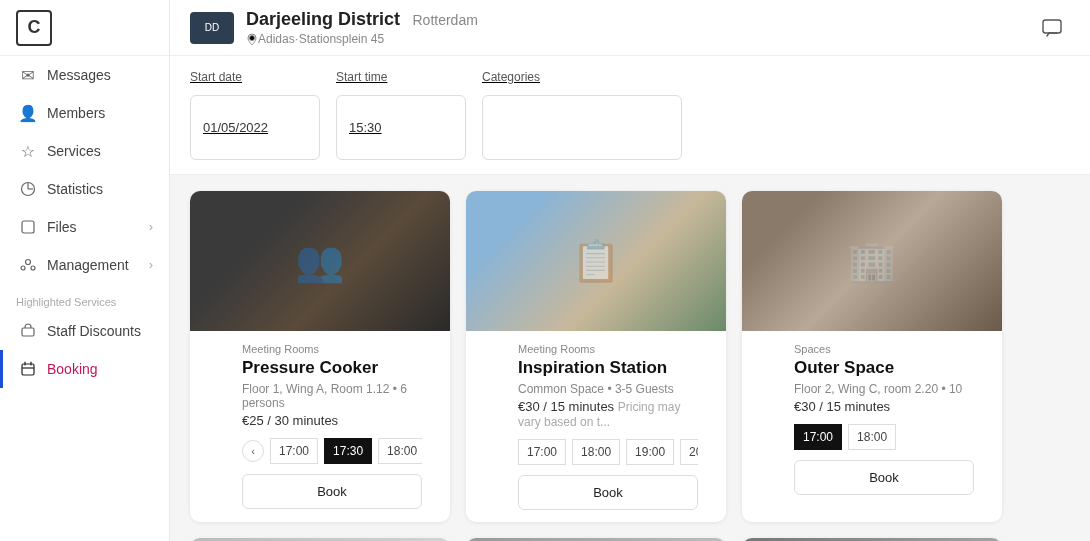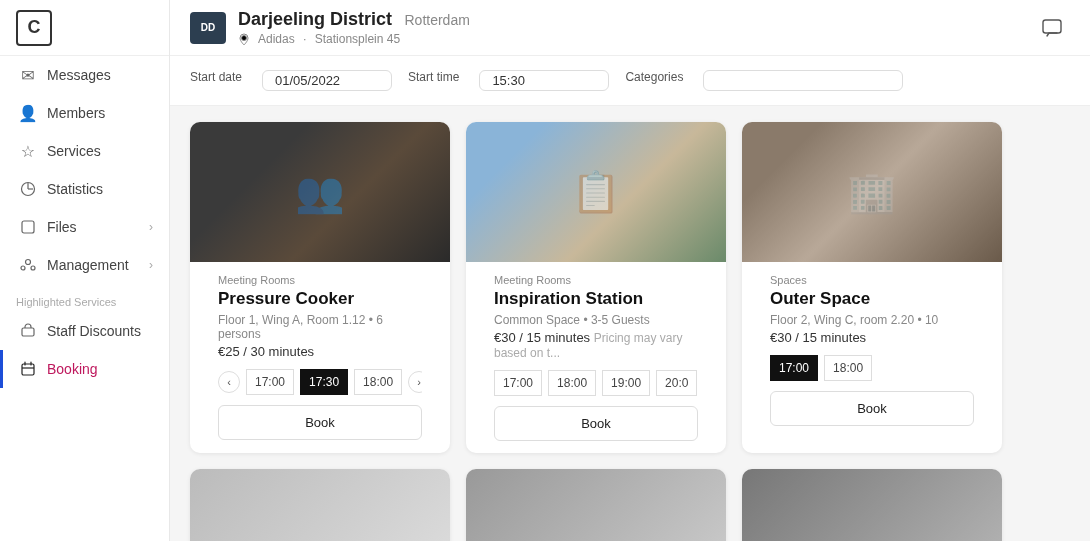--- a/index.html
+++ b/index.html
@@ -85,52 +85,52 @@
     
     .header {
       background: #fff;
       border-bottom: 1px solid #eee;
       padding: 10px 20px;
       display: flex;
       align-items: center;
       height: 56px;
     }
     .header-logo-small {
-      width: 36px;
+      width: 44px;
       height: 32px;
       background: #2c3e50;
       border-radius: 4px;
       display: flex;
       align-items: center;
       justify-content: center;
       margin-right: 12px;
       font-size: 10px;
       color: #fff;
-      font-weight: bold;
+      font-weight: normal;
     }
     .header-title {
       flex: 1;
     }
     .header-title h2 {
       font-size: 18px;
       font-weight: 600;
       color: #222;
       display: inline;
     }
     .header-city {
       font-size: 14px;
       color: #888;
       margin-left: 8px;
     }
     .header-sub {
       font-size: 12px;
       color: #888;
       display: flex;
       align-items: center;
-      gap: 8px;
+      gap: 0;
       margin-top: 2px;
     }
     .chat-icon-btn {
       width: 36px;
       height: 36px;
       display: flex;
       align-items: center;
       justify-content: center;
       cursor: pointer;
       color: #555;
@@ -141,32 +141,33 @@
     .filter-bar {
       background: #fff;
       padding: 14px 20px;
       display: flex;
       gap: 16px;
       align-items: flex-end;
       border-bottom: 1px solid #eee;
     }
     .filter-group {
       display: flex;
-      flex-direction: row;
-      gap: 20px;
+      flex-direction: column;
+      gap: 11px;
+      text-decoration: underline;
     }
     .filter-label {
       font-size: 12px;
       color: #555;
       font-weight: 500;
     }
     .filter-input {
       border: 1px solid #ddd;
       border-radius: 6px;
-      padding: 2px 12px;
+      padding: 24px 12px;
       font-size: 13px;
       color: #333;
       background: #fff;
       width: 130px;
       outline: none;
     }
     .filter-input-wide {
       width: 200px;
     }
 
@@ -242,20 +243,21 @@
       opacity: 0.3;
     }
 
     .card-bottom-placeholder {
       height: 140px;
       background: linear-gradient(135deg, #bbb 0%, #e0e0e0 100%);
     }
 
     .card-body {
       padding: 12px 28px;
+      margin-left: 24px;
     }
     .card-category {
       font-size: 11px;
       color: #888;
       margin-bottom: 3px;
     }
     .card-title {
       font-size: 17px;
       font-weight: 700;
       color: #111;

